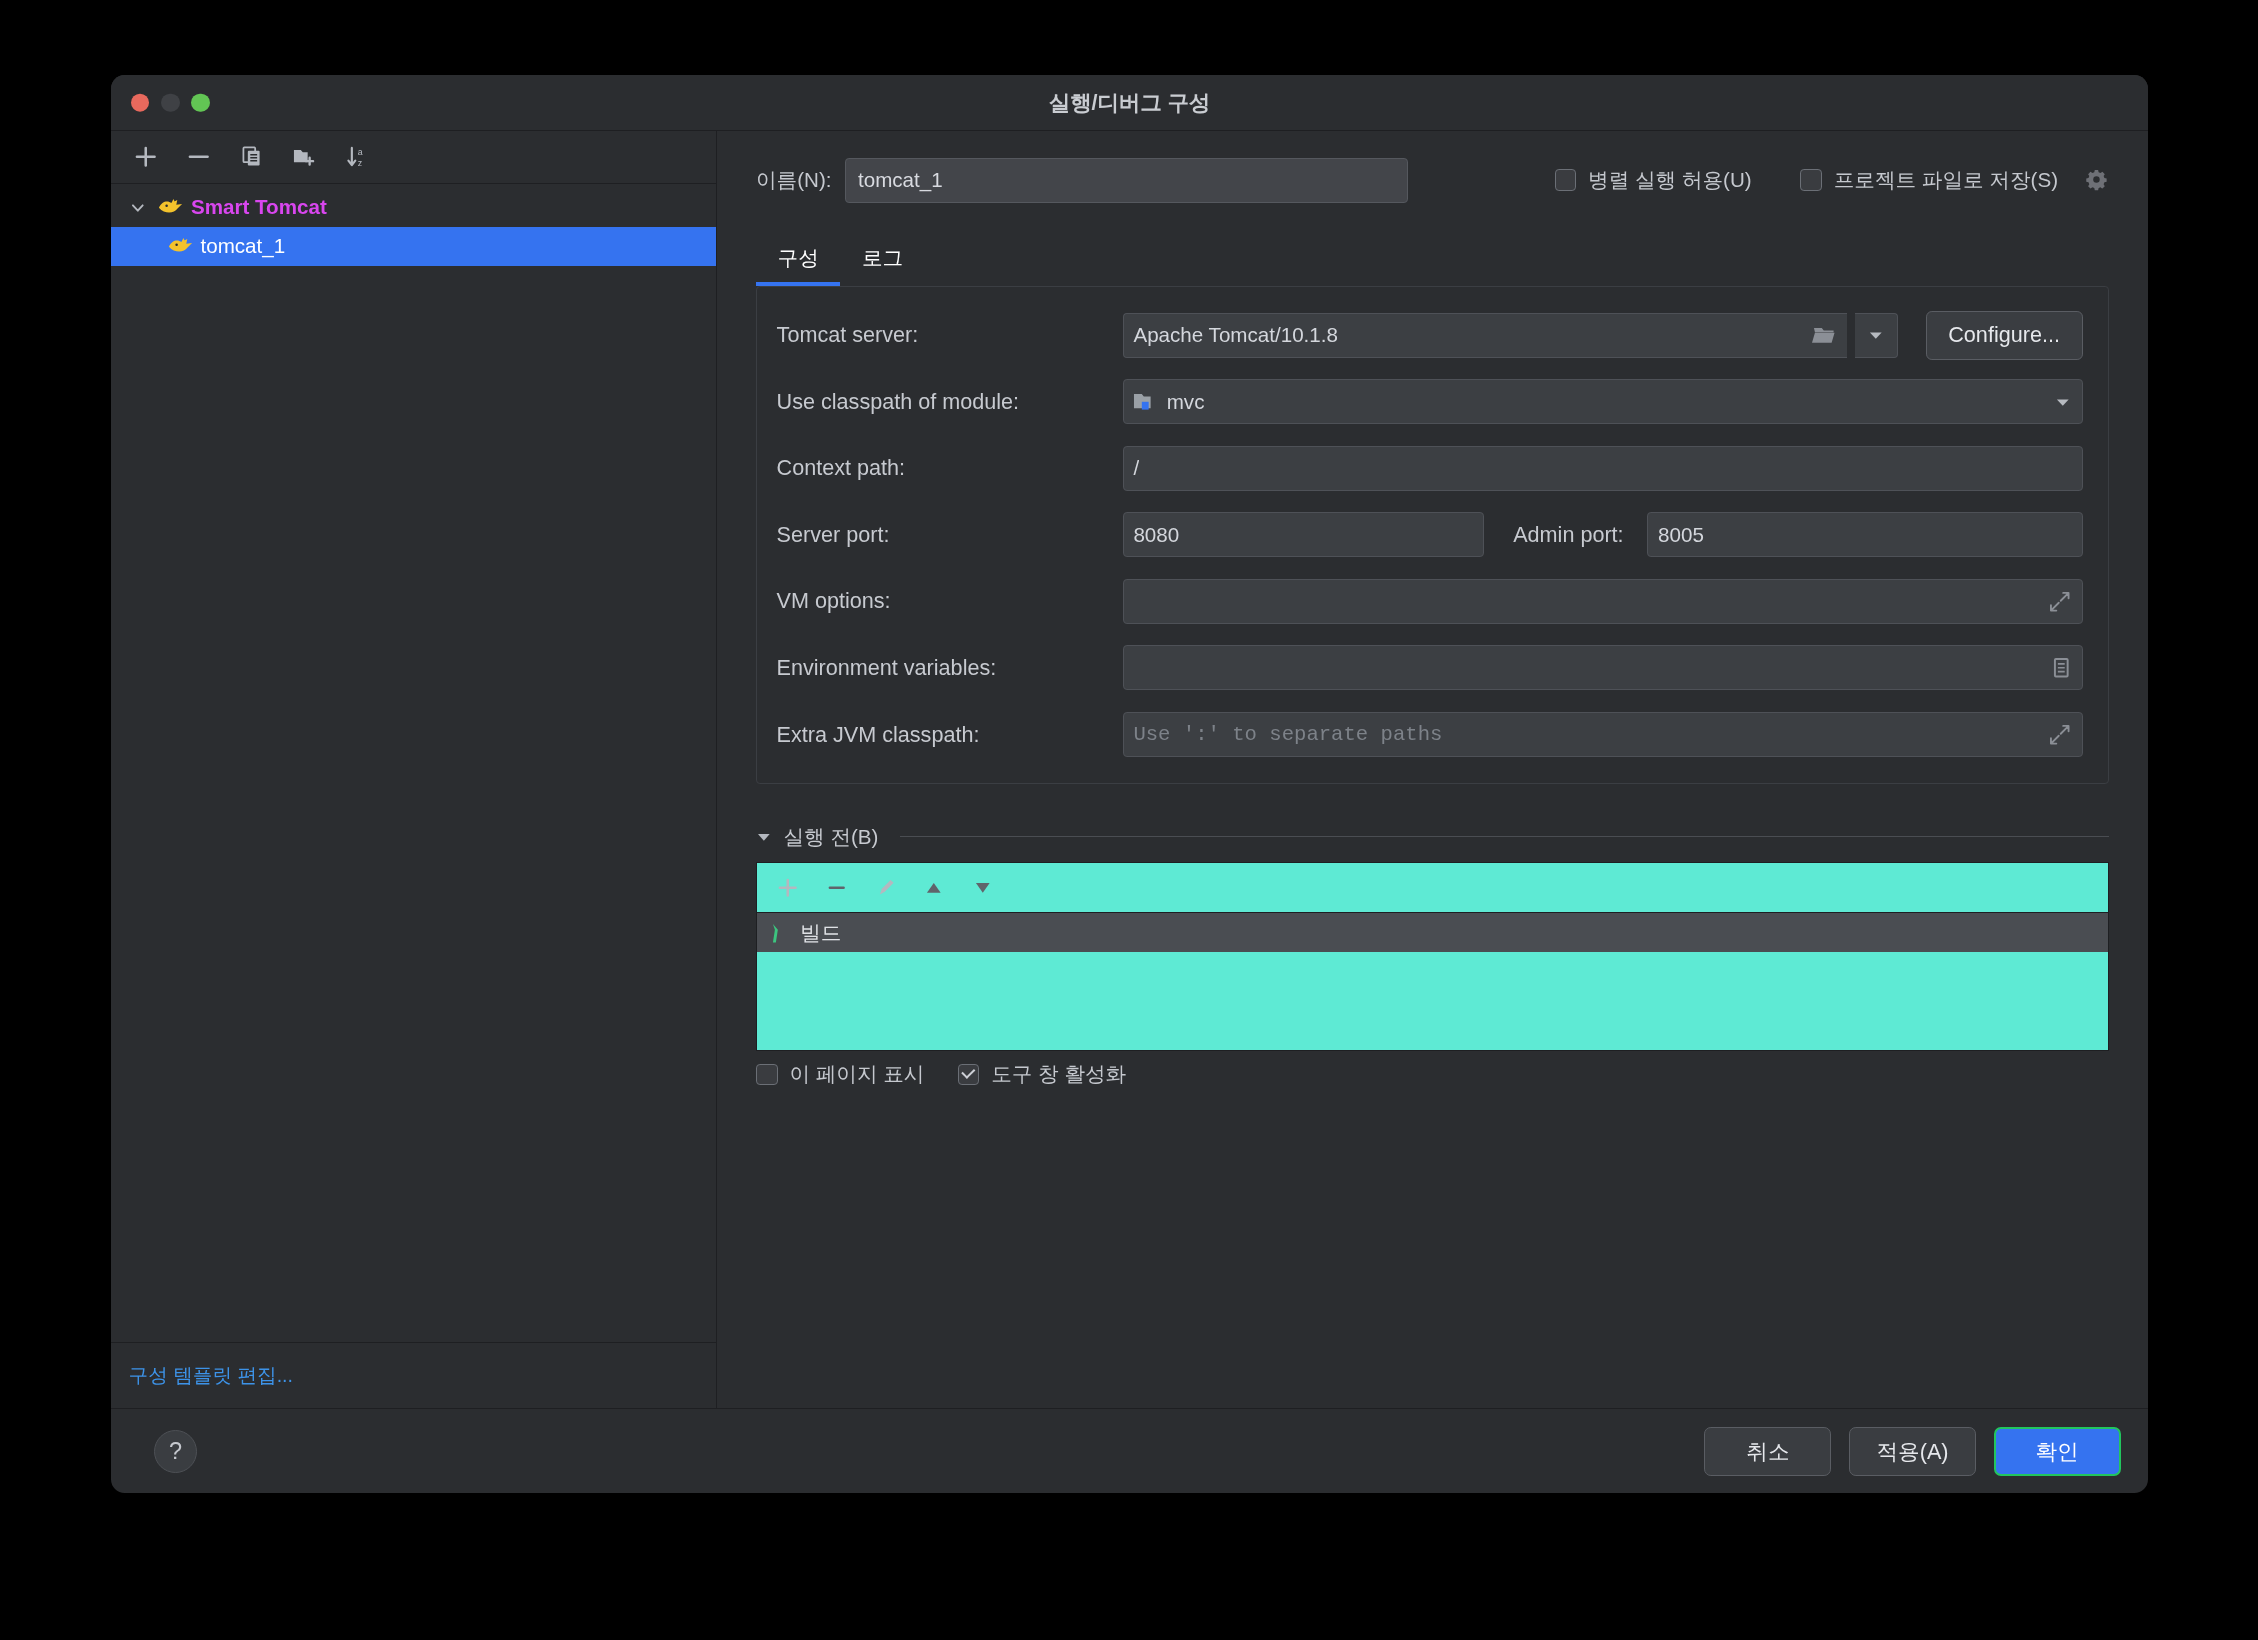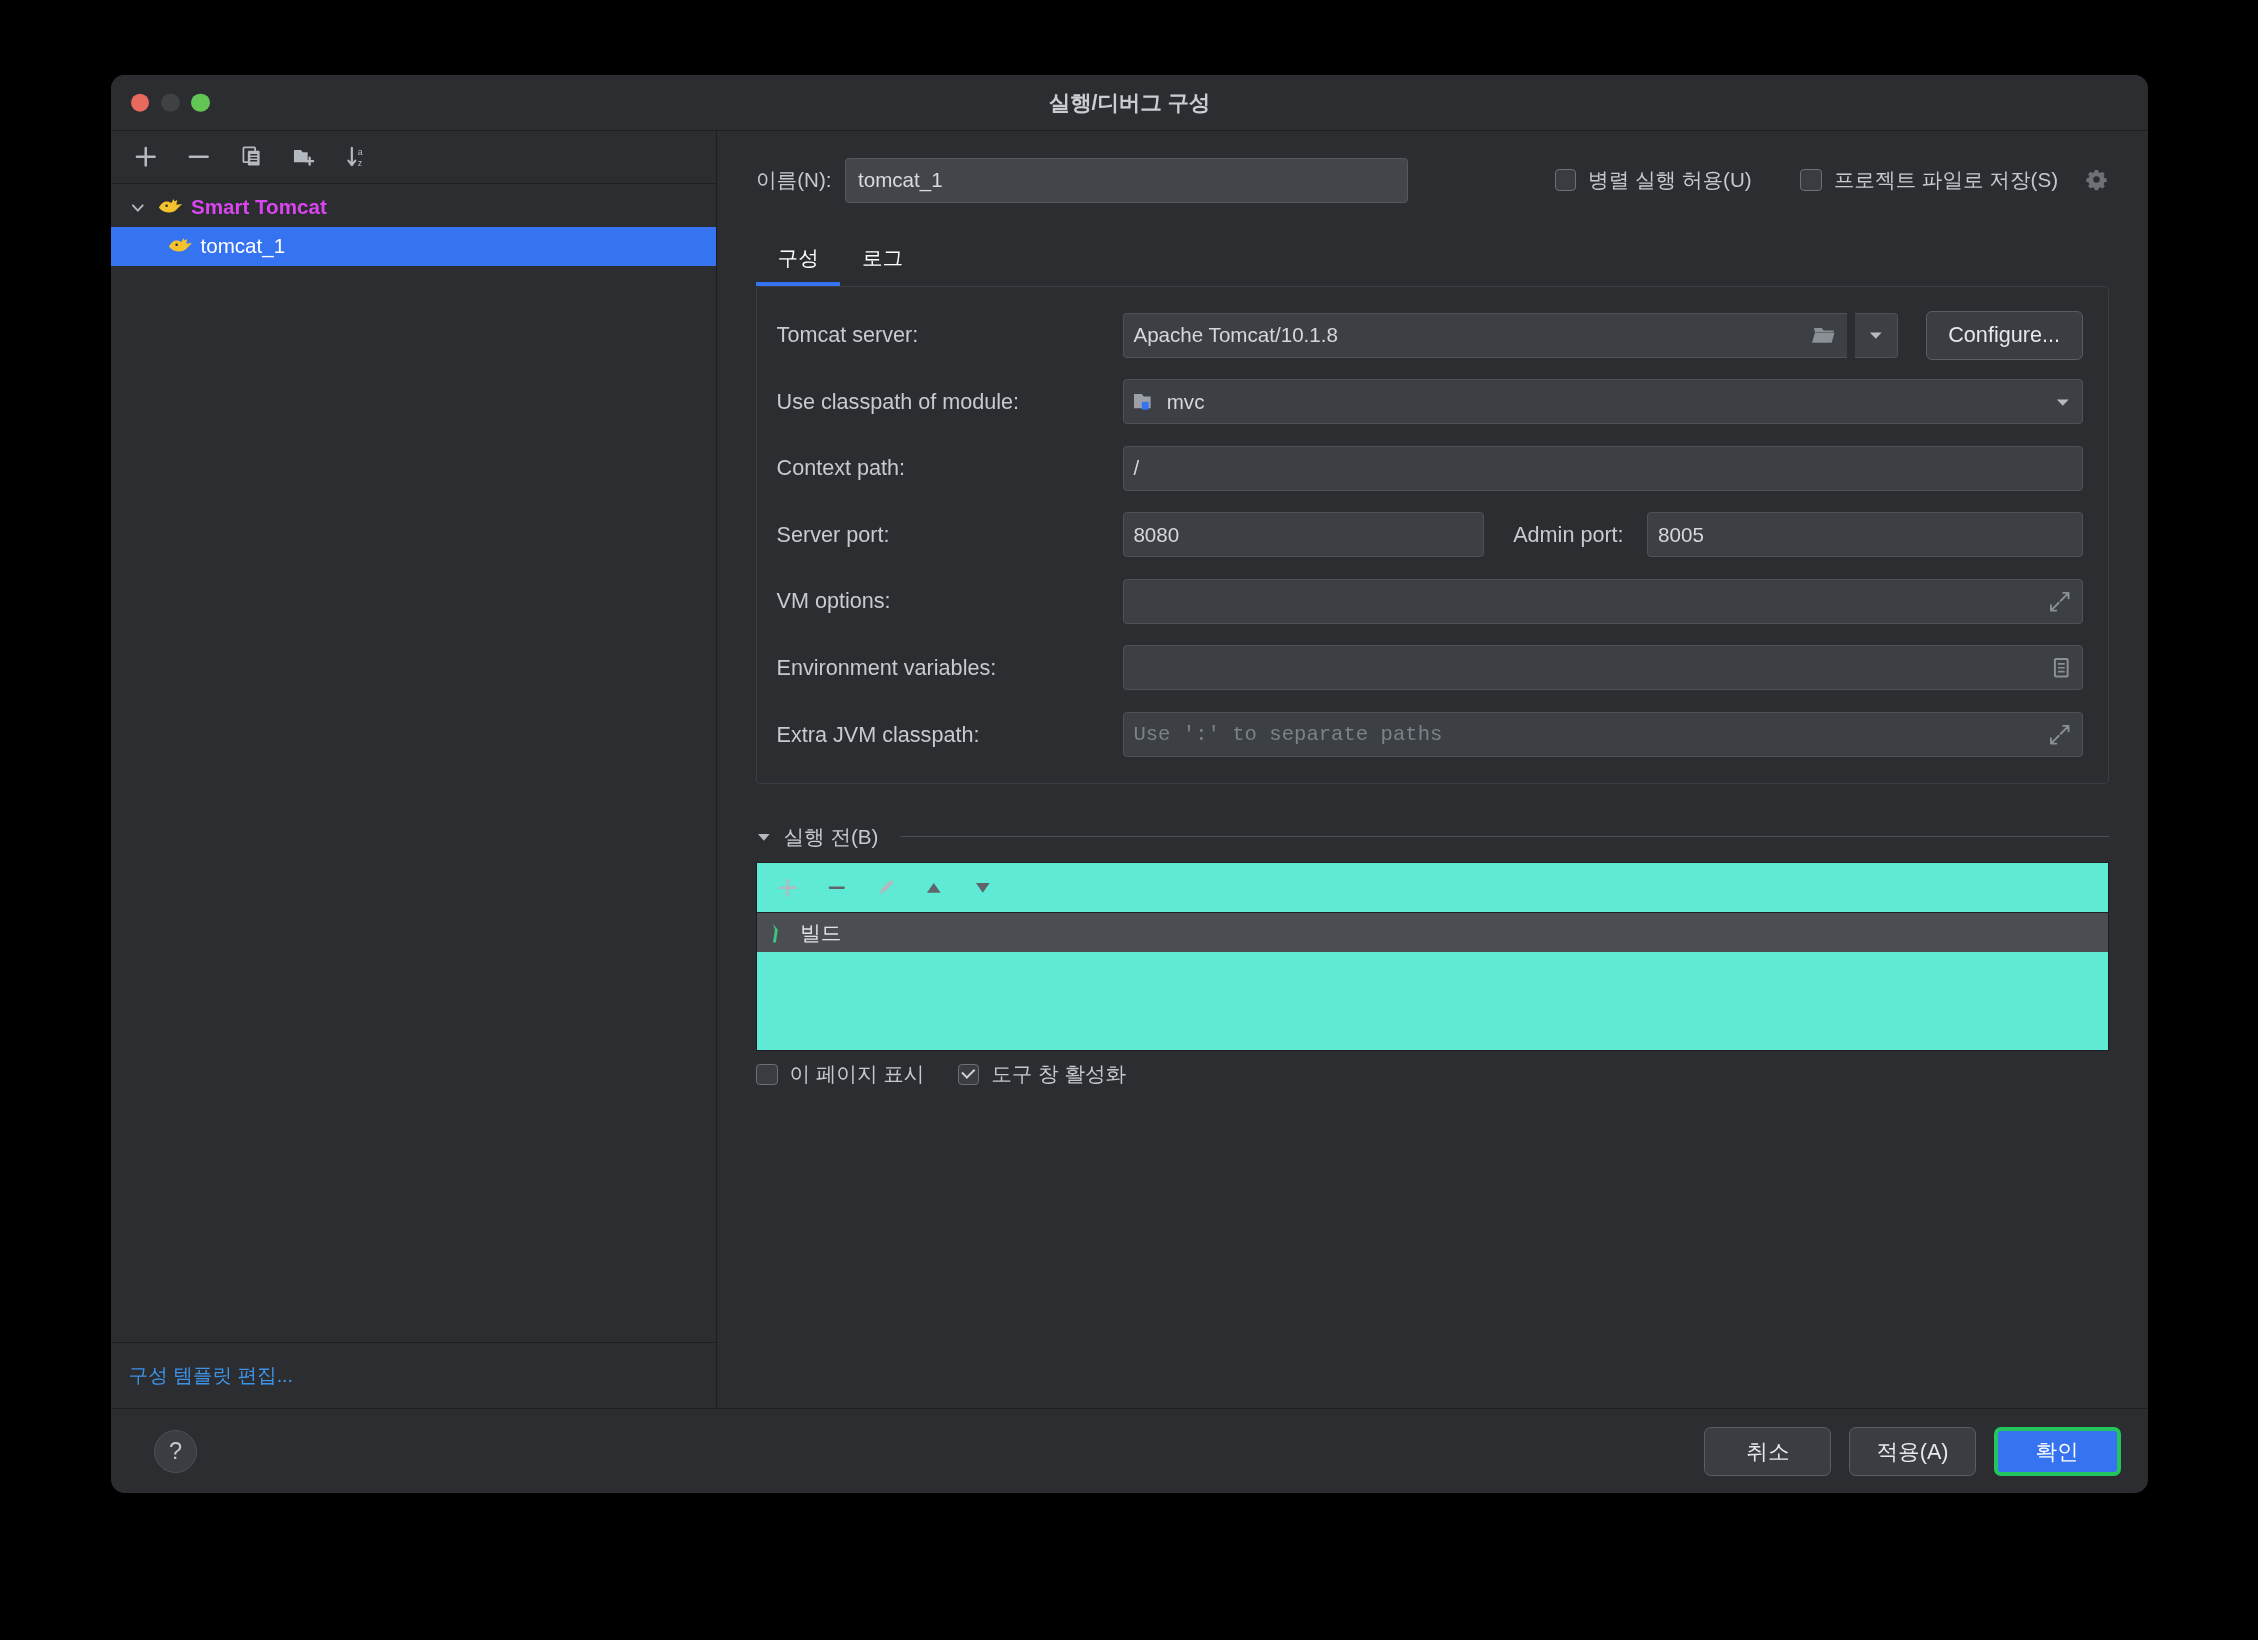--- a/index.html
+++ b/index.html
@@ -388,21 +388,21 @@
     justify-content: center;
     box-sizing: border-box;
   }
   .btn.secondary {
     background: #3a3d41;
     border: 1px solid #5a5d63;
     color: #e6e8ec;
   }
   .btn.primary {
     background: #3573f0;
-    border: 4px solid #22c55e;
+    border: 2px solid #22c55e;
     color: #ffffff;
     justify-content: center;
   }
 </style>
 </head>
 <body>
 
 <div class="window">
 
   <div class="titlebar">

